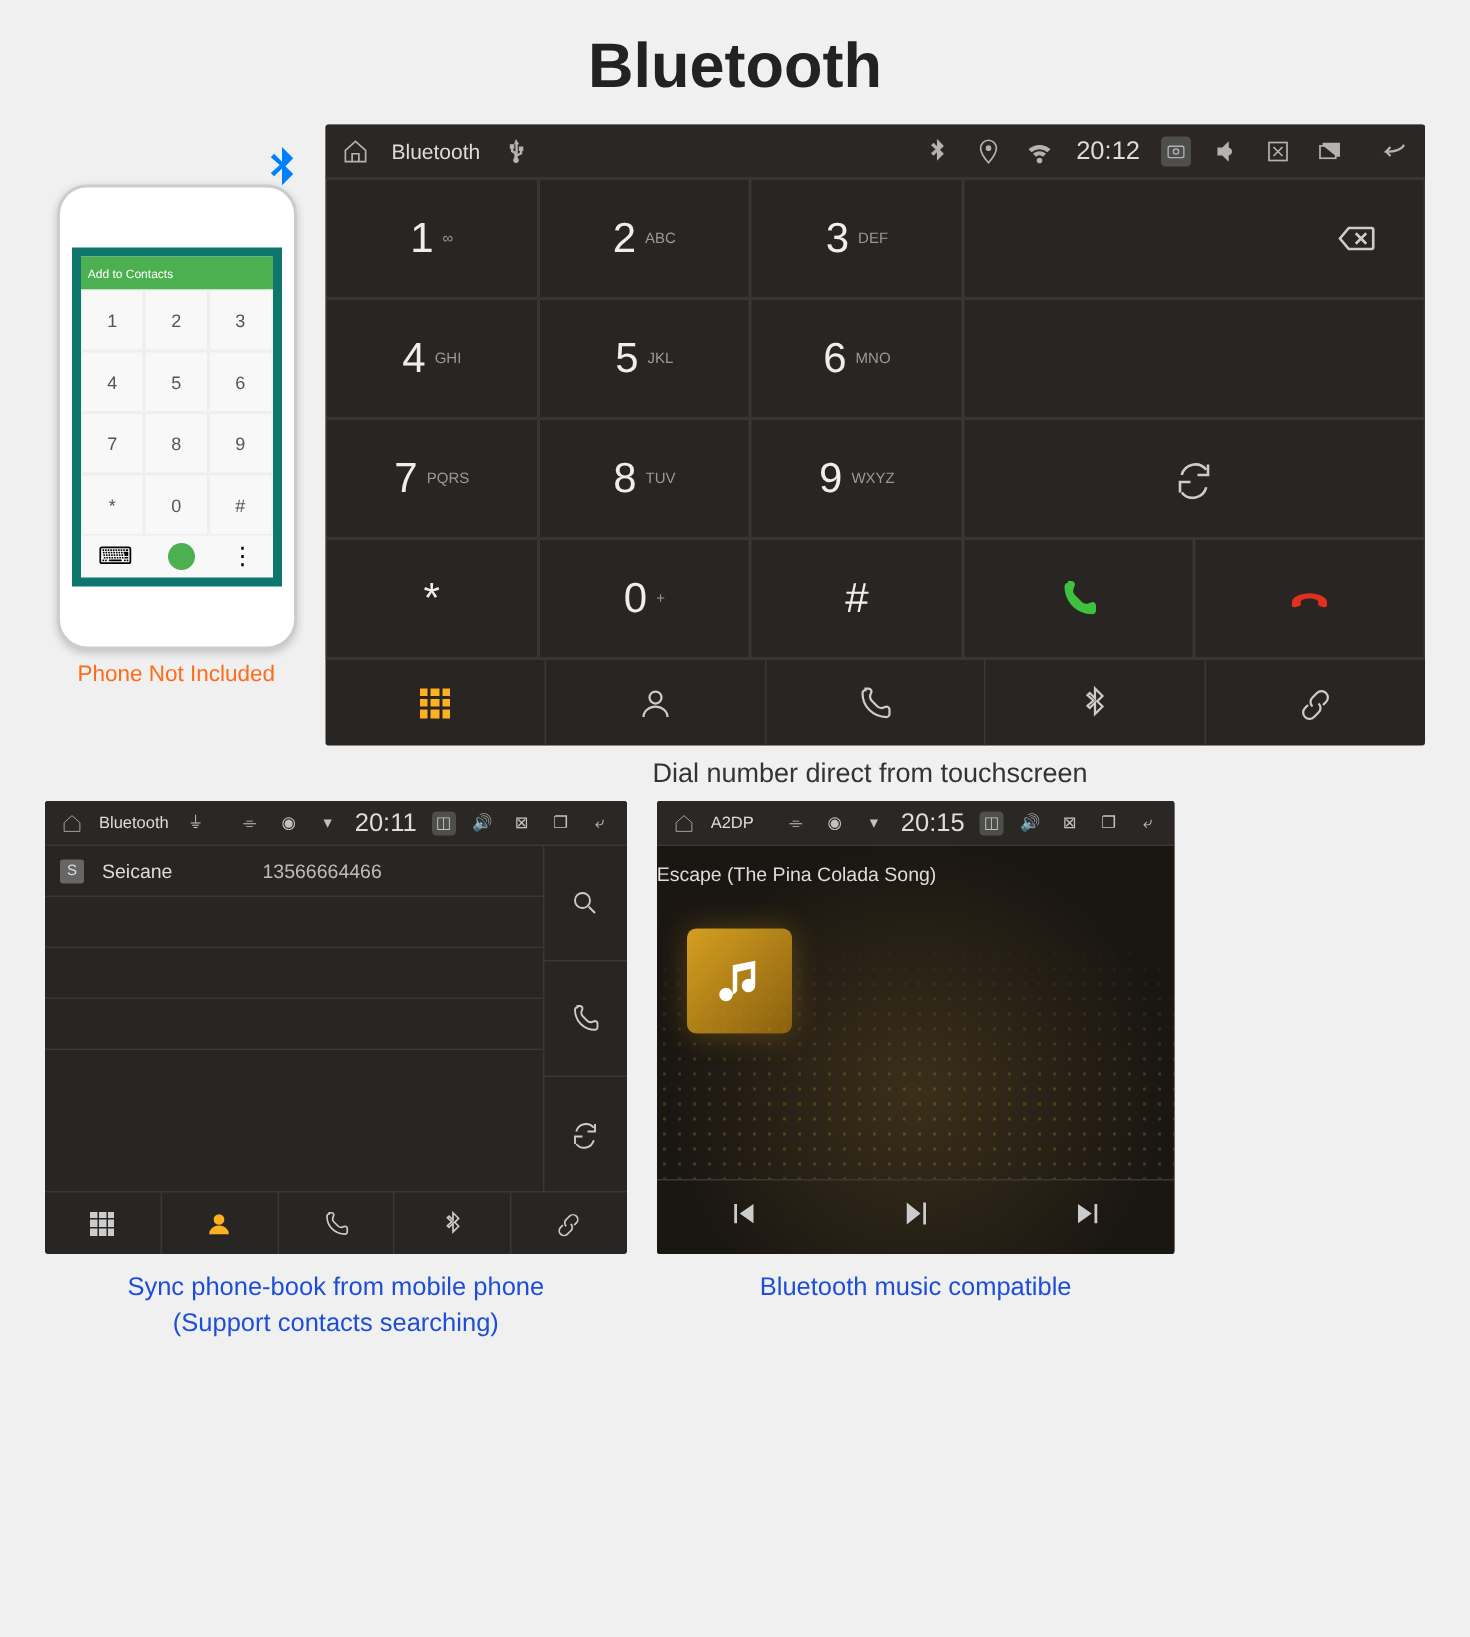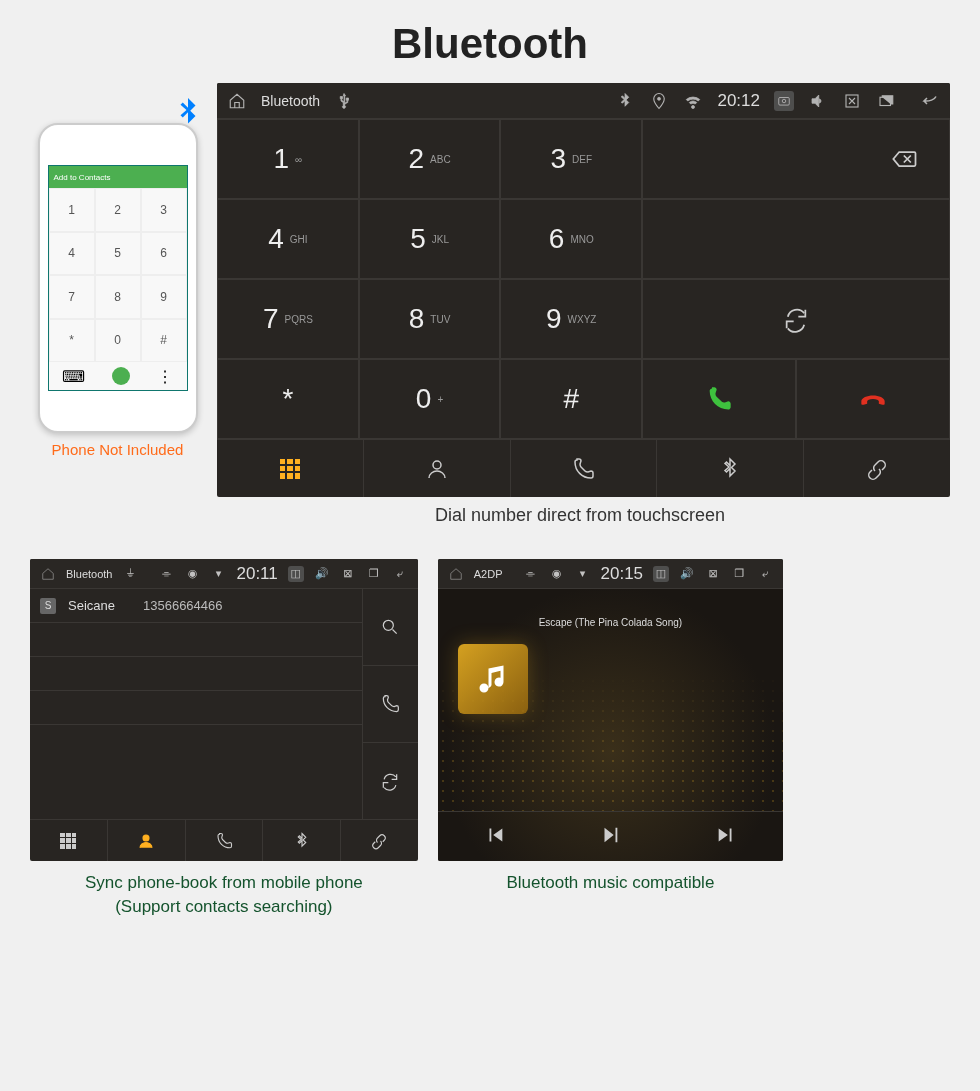--- a/index.html
+++ b/index.html
@@ -5,21 +5,21 @@
 *{box-sizing:border-box;margin:0;padding:0;font-family:Arial,Helvetica,sans-serif}
 body{background:#f0f0f0;width:980px;height:1091px;overflow:hidden}
 .container{padding:20px 30px}
 .title{text-align:center;font-size:42px;font-weight:bold;color:#222;margin-bottom:15px}
 .subtitle{text-align:center;font-size:18px;color:#444;line-height:1.5;margin-bottom:8px}
 .specs{text-align:center;font-size:18px;color:#ff6b1a;margin-bottom:20px}
 
 .main-row{display:flex;align-items:flex-start;gap:12px;margin-bottom:8px}
 .phone-col{width:175px;text-align:center;padding-top:40px}
 .phone-illus{width:160px;height:310px;background:#fff;border:2px solid #ccc;border-radius:20px;position:relative;margin:0 auto 8px;box-shadow:0 2px 6px rgba(0,0,0,.2)}
-.phone-screen{position:absolute;top:40px;left:8px;right:8px;bottom:40px;background:#f8f8f8;border:1px solid #0f766e}
+.phone-screen{position:absolute;top:40px;left:8px;right:8px;bottom:40px;background:#f8f8f8;border:6px solid #0f766e}
 .phone-top{height:22px;background:#4caf50;color:#fff;font-size:8px;display:flex;align-items:center;padding:0 5px}
 .phone-keys{display:grid;grid-template-columns:repeat(3,1fr);height:calc(100% - 50px)}
 .phone-key{border:.5px solid #eee;display:flex;align-items:center;justify-content:center;font-size:12px;color:#555}
 .phone-btm{height:28px;display:flex;align-items:center;justify-content:space-around}
 .phone-dot{width:18px;height:18px;border-radius:50%;background:#4caf50}
 .bt-wave{position:absolute;top:-30px;right:-10px;font-size:32px;color:#0080ff}
 .phone-caption{color:#ff6b1a;font-size:15px}
 
 
 .head-unit{flex:1;background:#282522;border-radius:2px;overflow:hidden}
@@ -40,56 +40,56 @@
 .rcell.span2{grid-column:1/3}
 .rcell svg{width:28px;height:28px}
 
 .bottom-nav{height:58px;display:flex;border-top:1px solid #3a3734}
 .bnav{flex:1;display:flex;align-items:center;justify-content:center;border-right:.5px solid #3a3734;cursor:pointer}
 .bnav:last-child{border-right:none}
 .bnav svg{width:24px;height:24px;fill:none;stroke:#ccc;stroke-width:1.5}
 .bnav .grid-ico{width:20px;height:20px;display:grid;grid-template-columns:repeat(3,1fr);grid-template-rows:repeat(3,1fr);gap:2px}
 .bnav .grid-ico span{background:#ffb020}
 
-.main-caption{text-align:center;font-size:18px;color:#333;margin:6px 0 33px;padding-left:180px}
+.main-caption{text-align:center;font-size:18px;color:#333;margin:6px 0 8px;padding-left:180px}
 
 
 .bottom-row{display:flex;gap:20px}
 .panel{flex:1;background:#282522;border-radius:2px;overflow:hidden}
 .panel .hu-bar{height:30px;font-size:11px;gap:10px}
 .panel .hu-bar .ico{width:16px;height:16px}
 .panel .hu-bar .ico svg{width:14px;height:14px}
 
 .pb-body{height:230px;display:flex}
 .pb-list{flex:1}
 .pb-search{height:28px;margin:6px;background:#3a3734;border-radius:14px;color:#888;font-size:12px;padding:0 12px;display:flex;align-items:center}
 .pb-row{height:34px;display:flex;align-items:center;padding:0 10px;border-bottom:1px solid #3a3734;color:#ddd;font-size:13px;gap:12px}
 .pb-badge{width:16px;height:16px;background:#666;color:#ddd;font-size:10px;display:flex;align-items:center;justify-content:center;border-radius:2px}
-.pb-num{margin-left:16px;color:#bbb}
+.pb-num{margin-left:48px;color:#bbb}
 .pb-side{width:56px;display:flex;flex-direction:column}
 .pb-side .sbtn{flex:1;border-bottom:1px solid #3a3734;border-left:1px solid #3a3734;display:flex;align-items:center;justify-content:center;cursor:pointer}
 .pb-side svg{width:20px;height:20px;fill:none;stroke:#ccc;stroke-width:1.5}
 
 .panel .bottom-nav{height:42px}
 .panel .bnav svg{width:18px;height:18px}
 .panel .bnav .grid-ico{width:16px;height:16px;gap:1.5px}
 .panel .bnav .grid-ico span{background:#ccc}
 .panel .bnav.active-person svg{fill:#ffb020;stroke:#ffb020}
 
 .music-body{height:272px;position:relative;background:radial-gradient(circle at 50% 60%,#3a2f1a 0%,#1a1612 70%);display:flex;flex-direction:column}
-.music-title{text-align:center;color:#ddd;font-size:10px;padding:28px 0}
+.music-title{text-align:left;color:#ddd;font-size:13px;padding:11px 0}
 .music-art{width:70px;height:70px;background:linear-gradient(135deg,#d4a020,#8a6010);border-radius:6px;position:absolute;left:20px;top:55px;display:flex;align-items:center;justify-content:center;box-shadow:0 0 20px rgba(212,160,32,.3)}
 .music-art svg{width:36px;height:36px;fill:#fff}
 .music-wave{flex:1;position:relative}
 .dots{position:absolute;inset:0;background-image:radial-gradient(circle,rgba(212,160,32,.25) 1px,transparent 1px);background-size:10px 10px;mask:linear-gradient(to top,black 30%,transparent 90%)}
 .music-ctrl{height:50px;display:flex;align-items:center;justify-content:space-around;border-top:1px solid #3a3734}
 .music-ctrl .mbtn{cursor:pointer}
 .music-ctrl svg{width:22px;height:22px;fill:#ccc}
 
-.panel-caption{text-align:center;font-size:17px;color:#14532d;margin-top:10px;line-height:1.4}
+.panel-caption{text-align:center;font-size:17px;color:#1d4ed8;margin-top:10px;line-height:1.4}
 </style>
 </head>
 <body>
 
 <div class="container">
   <h1 class="title">Bluetooth</h1>
 
   <div class="main-row">
 
     <div class="phone-col">

